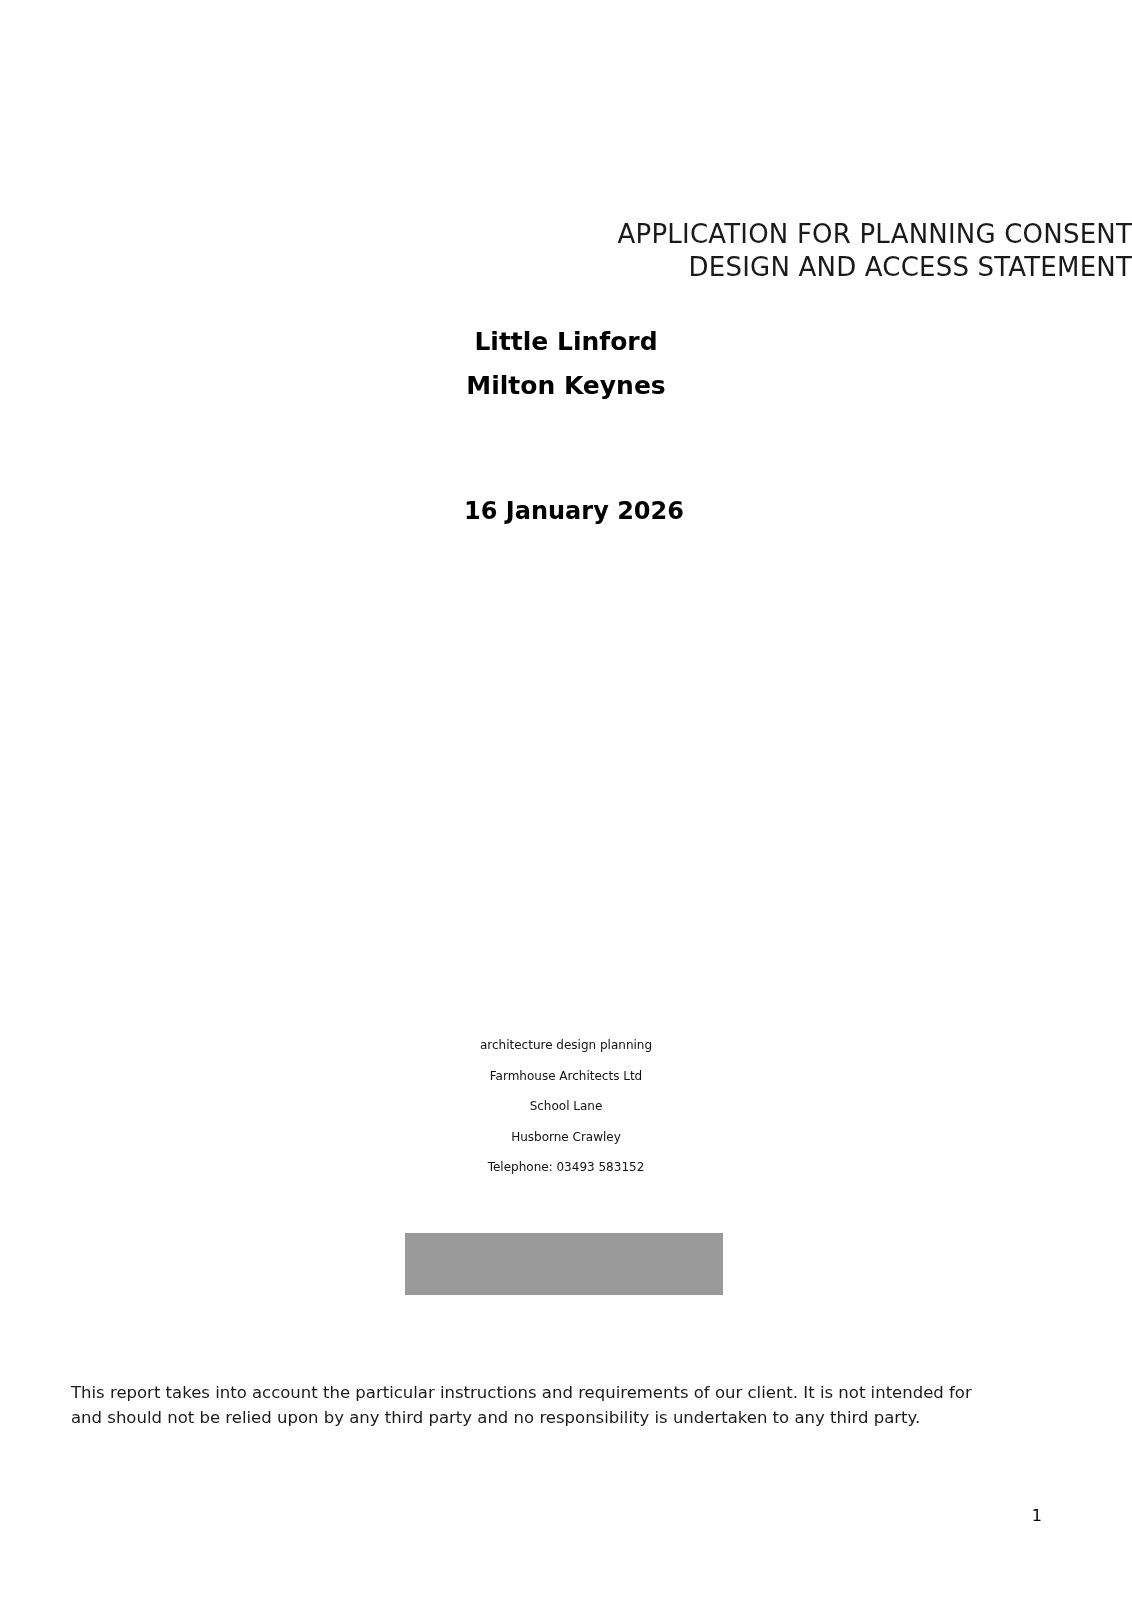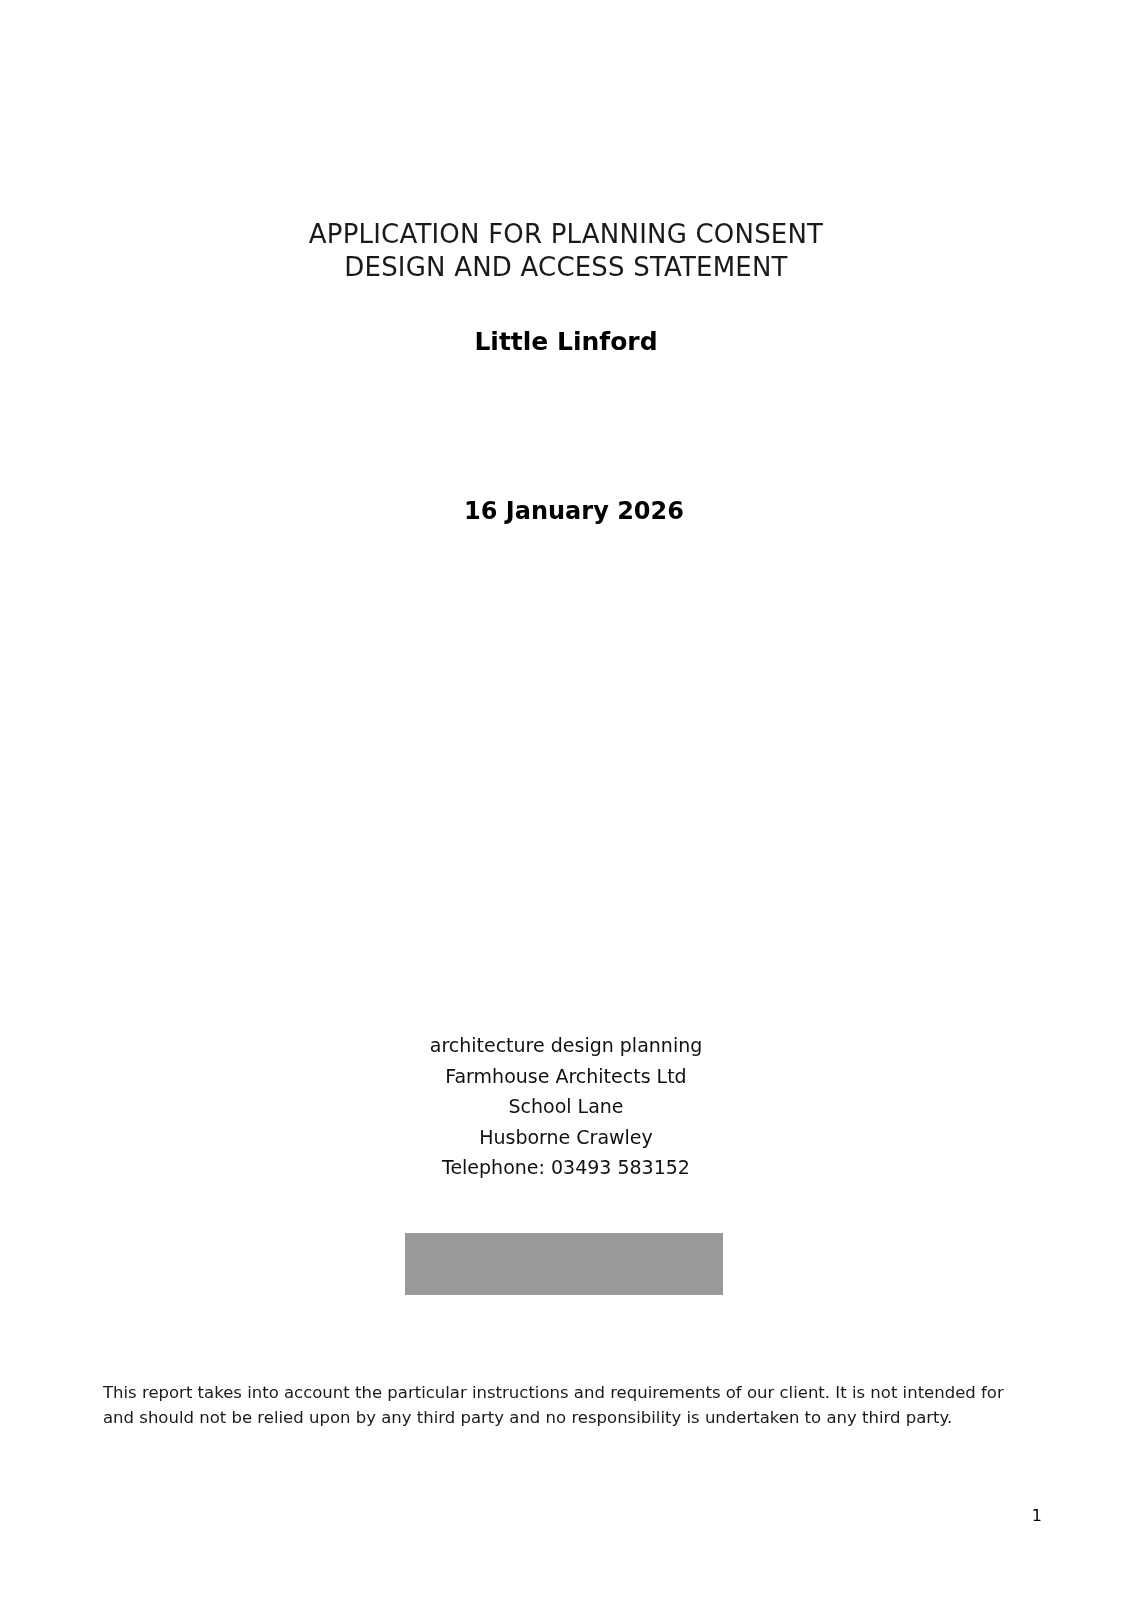--- a/index.html
+++ b/index.html
@@ -17,21 +17,21 @@
     height: 1600px;
     background: #ffffff;
     overflow: hidden;
     box-sizing: border-box;
   }
   .title-block {
     position: absolute;
     top: 218px;
     left: 0;
     width: 1132px;
-    text-align: center;
+    text-align: right;
   }
   .title-line {
     font-size: 26px;
     line-height: 33px;
     font-weight: 400;
     letter-spacing: 0.2px;
     color: #1a1a1a;
   }
   .subject-block {
     position: absolute;
@@ -60,21 +60,21 @@
     color: #000000;
   }
   .practice-block {
     position: absolute;
     top: 1030px;
     left: 0;
     width: 1132px;
     text-align: center;
   }
   .practice-line {
-    font-size: 19px;
+    font-size: 12px;
     line-height: 30.5px;
     font-weight: 400;
     color: #111111;
   }
   .redaction-bar {
     position: absolute;
     left: 405px;
     top: 1233px;
     width: 318px;
     height: 62px;
@@ -82,21 +82,20 @@
   }
   .disclaimer {
     position: absolute;
     left: 71px;
     top: 1380px;
     width: 930px;
     font-size: 16.5px;
     line-height: 25px;
     color: #1a1a1a;
     text-align: left;
-    margin-left: 32px;
   }
   .page-number {
     position: absolute;
     right: 90px;
     top: 1506px;
     font-size: 16px;
     color: #000000;
   }
 </style>
 </head>
@@ -104,20 +103,21 @@
 
 <div class="page">
 
   <div class="title-block">
     <div class="title-line">APPLICATION FOR PLANNING CONSENT</div>
     <div class="title-line">DESIGN AND ACCESS STATEMENT</div>
   </div>
 
   <div class="subject-block">
     <div class="subject-line">Little Linford</div>
+    <div class="subject-line">Milton Keynes</div>
   </div>
 
   <div class="date-block">
     <div class="date-line">16 January 2026</div>
   </div>
 
   <div class="practice-block">
     <div class="practice-line">architecture design planning</div>
     <div class="practice-line">Farmhouse Architects  Ltd</div>
     <div class="practice-line">School Lane</div>

